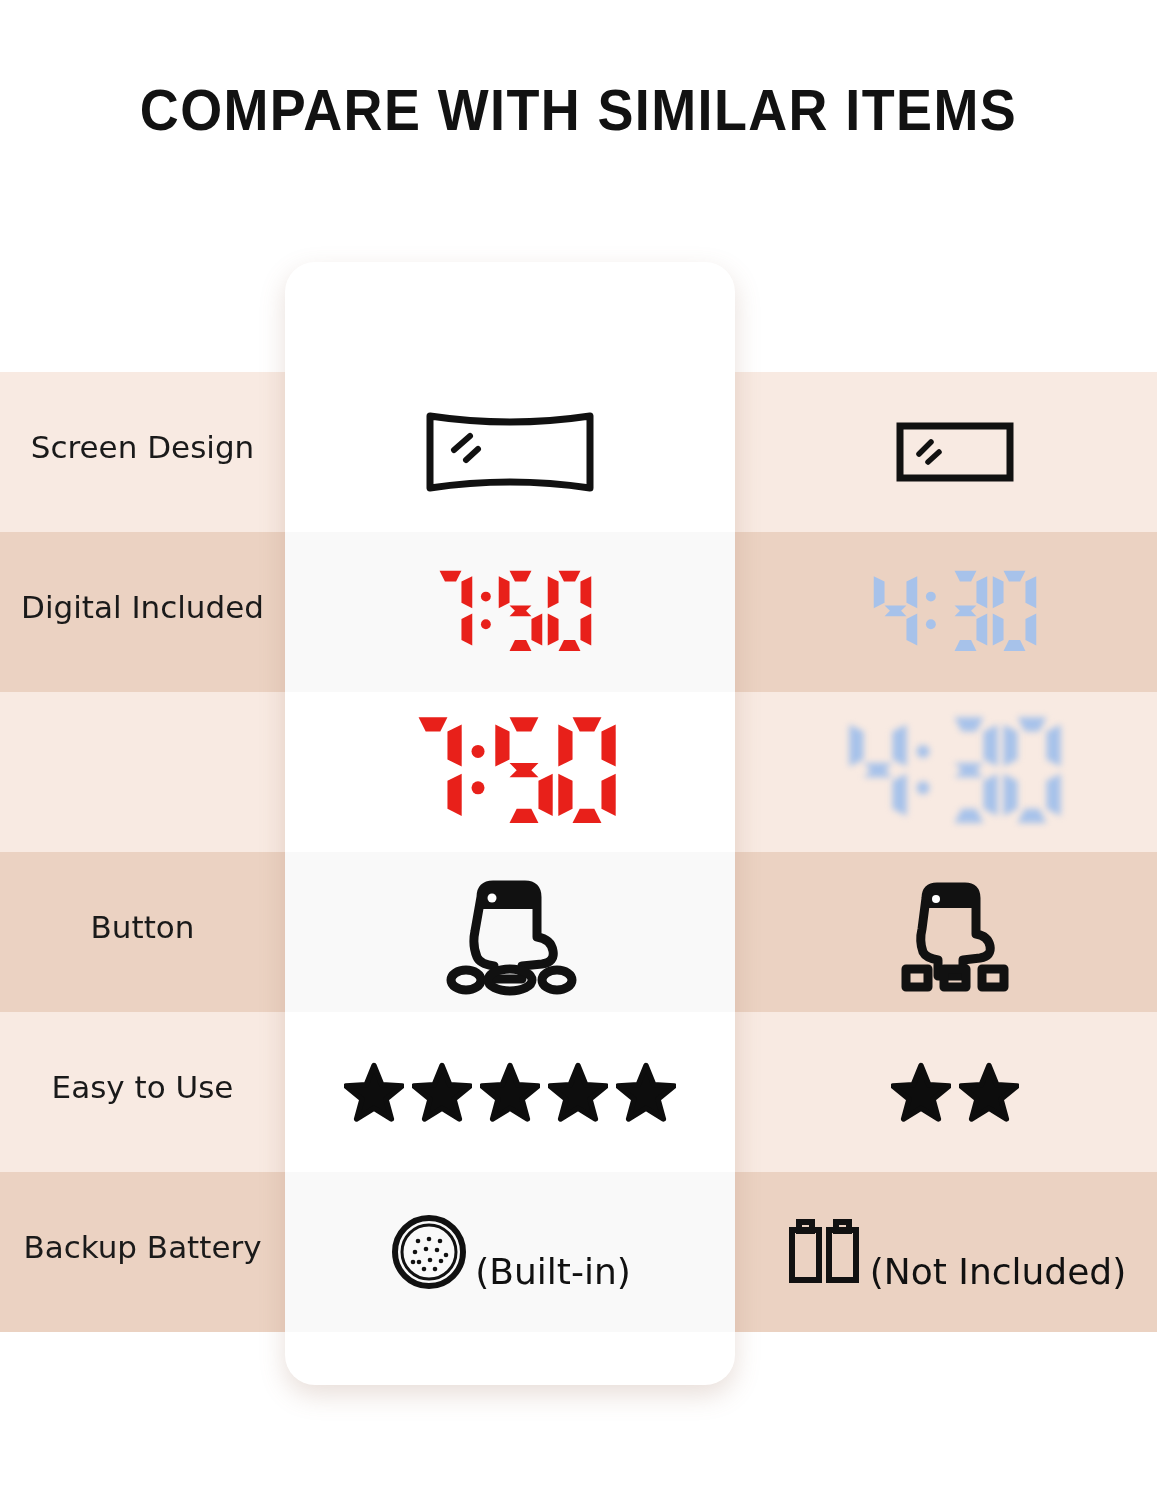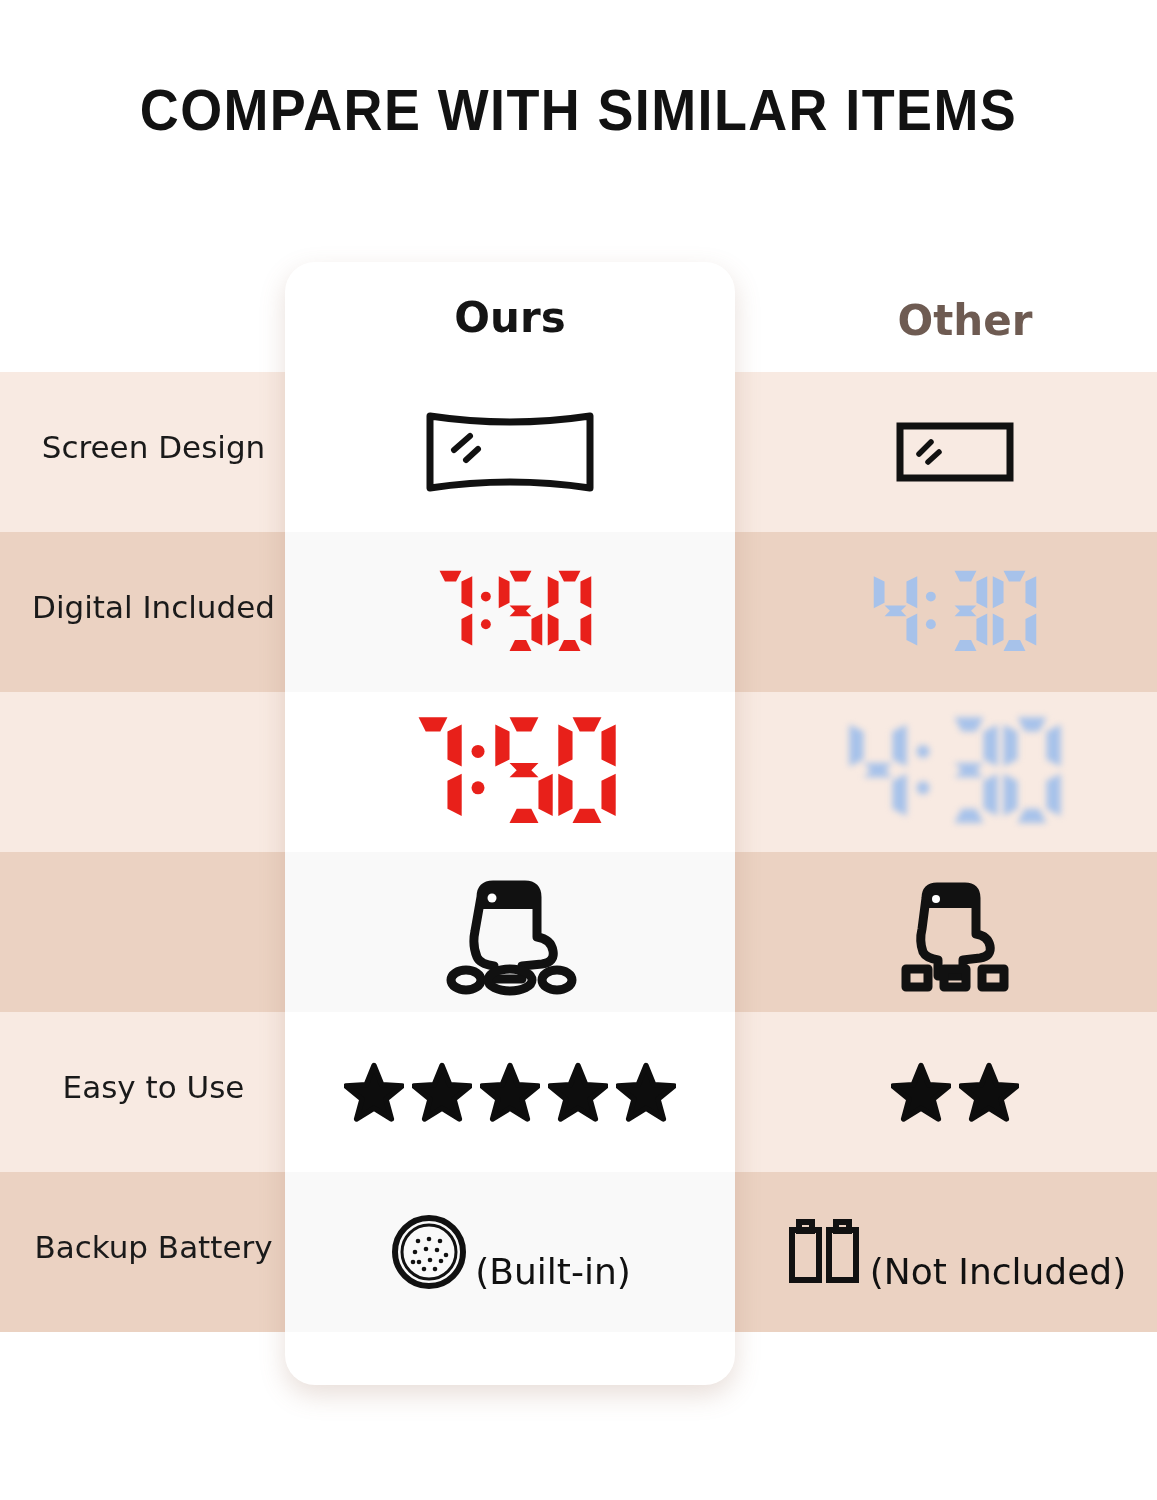--- a/index.html
+++ b/index.html
@@ -88,21 +88,21 @@
     color: #141414;
   }
   #header-other {
     left: 775px; top: 296px; width: 380px;
     color: #6E5B52;
   }
 
   
   .row-label {
     position: absolute;
-    left: 11px;
+    left: 0;
     width: 285px;
     height: 149px;
     display: flex;
     align-items: center;
     justify-content: center;
     font-family: "DejaVu Sans", sans-serif;
     font-size: 31px;
     color: #1A1A1A;
     z-index: 8;
     padding: 0 8px;
@@ -169,25 +169,24 @@
 
   <div id="ours-card">
     <div class="card-stripe a" style="top:110px"></div>
     <div class="card-stripe b" style="top:270px"></div>
     <div class="card-stripe a" style="top:430px"></div>
     <div class="card-stripe b" style="top:590px"></div>
     <div class="card-stripe a" style="top:750px"></div>
     <div class="card-stripe b" style="top:910px"></div>
   </div>
 
-  <div class="col-header" id="header-ours">Ours</div>
-  <div class="col-header" id="header-other">Other</div>
 
   <div class="row-label" style="top:372px">Screen Design</div>
   <div class="row-label" style="top:532px">Digital Included</div>
+  <div class="row-label" style="top:852px">Button</div>
   <div class="row-label" style="top:1012px">Easy to Use</div>
   <div class="row-label" style="top:1172px">Backup Battery</div>
 
   <div class="cell ours" style="top:372px">
     <svg width="180" height="100" viewBox="0 0 180 100">
       <path d="M10 14 Q90 26 170 14 L170 86 Q90 74 10 86 Z" fill="none" stroke="#111" stroke-width="7" stroke-linejoin="round"></path>
       <line x1="34" y1="48" x2="50" y2="34" stroke="#111" stroke-width="6" stroke-linecap="round"></line>
       <line x1="46" y1="58" x2="58" y2="47" stroke="#111" stroke-width="6" stroke-linecap="round"></line>
     </svg>
   </div>

